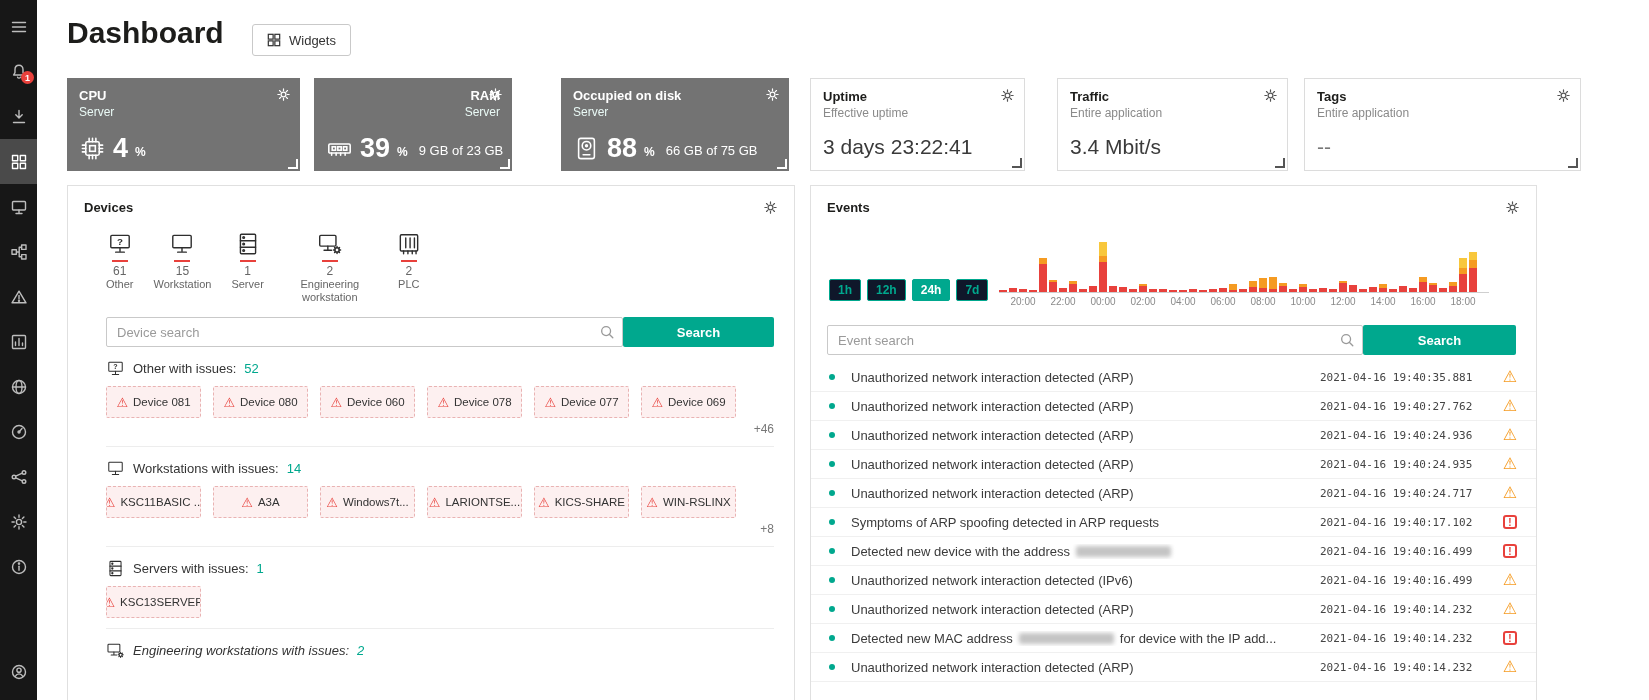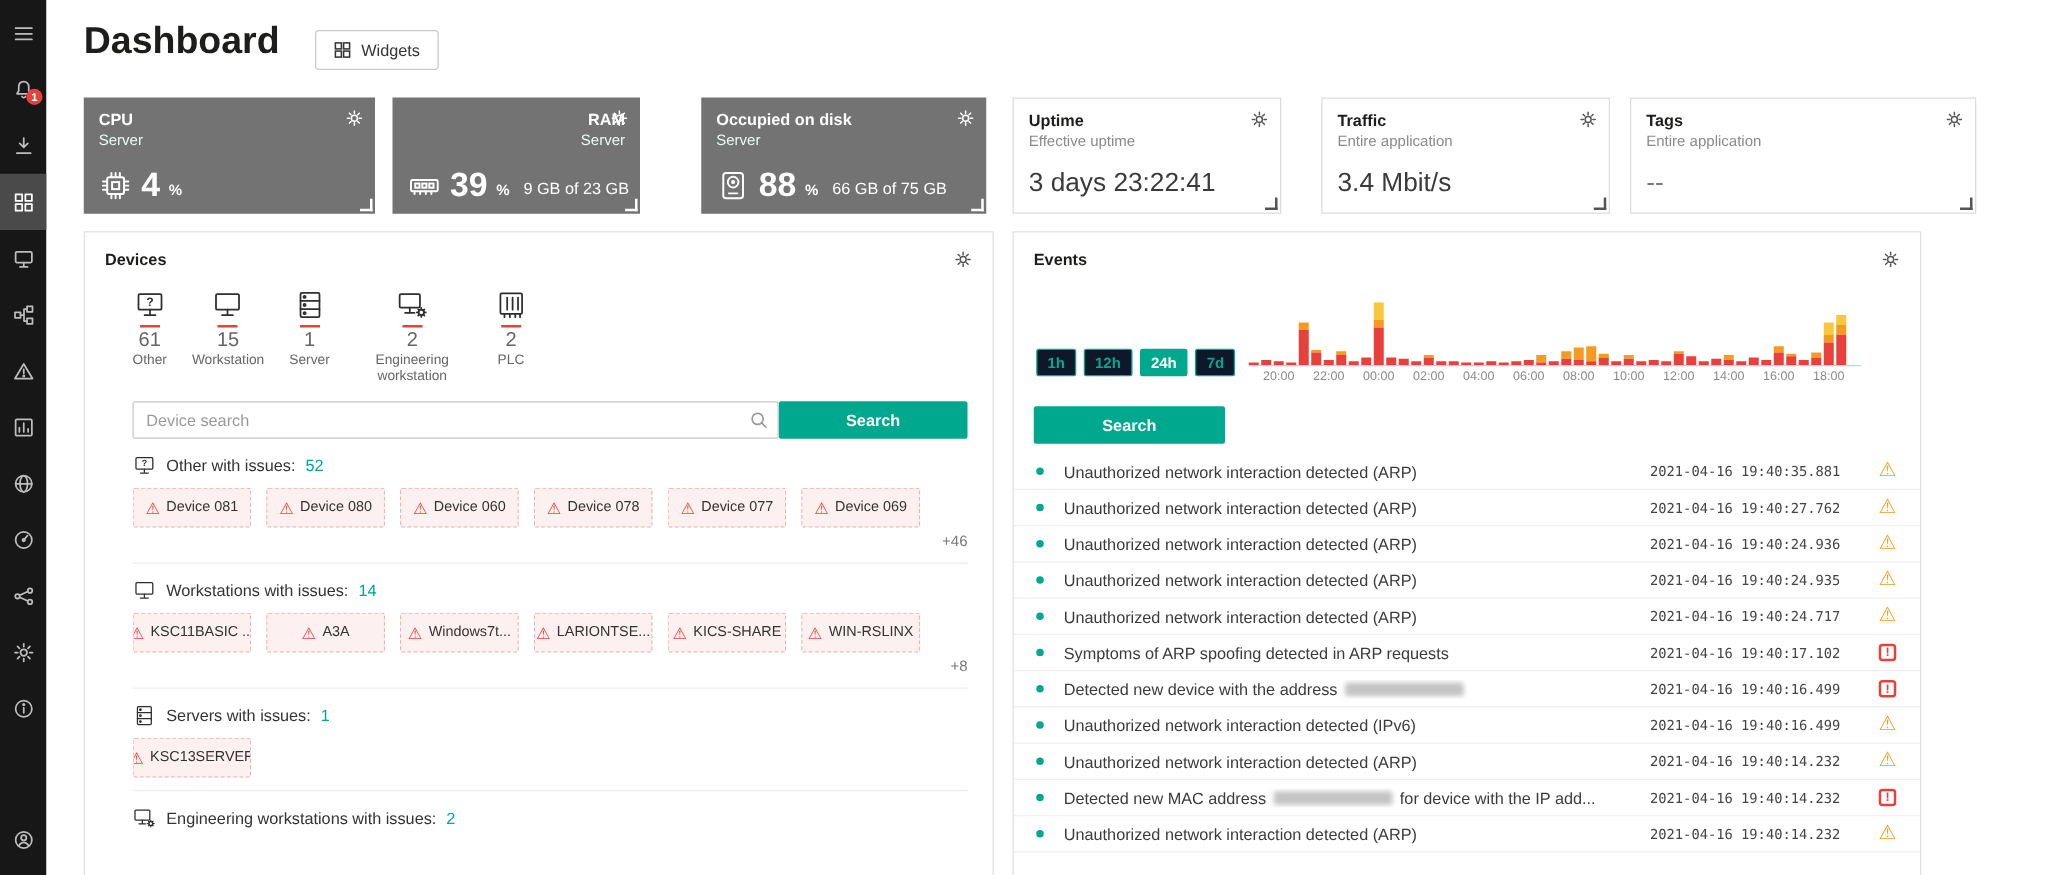--- a/index.html
+++ b/index.html
@@ -77,21 +77,21 @@
   .panel-gear { color:#555; cursor:pointer; }
   .panel-gear svg { width:15px; height:15px; stroke:currentColor; fill:none; stroke-width:1.6; stroke-linecap:round; }
 
   
   .types-row { display:flex; gap:20px; margin:16px 0 0 38px; }
   .type-item { display:flex; flex-direction:column; align-items:center; text-align:center;
     max-width:92px; font-size:11px; color:#666; cursor:pointer; }
   .type-item .t-icon svg { width:26px; height:26px; stroke:#2e2e2e; fill:none; stroke-width:1.3; stroke-linecap:round; }
   .type-item .t-icon svg text { stroke:none; fill:#2e2e2e; font-weight:bold; font-family:"Liberation Sans",sans-serif; }
   .redline { width:16px; height:2px; background:#e8413c; margin:3px 0 2px; }
-  .t-count { font-size:16px; color:#666; }
+  .t-count { font-size:12px; color:#666; }
   .t-label { font-size:11px; color:#666; line-height:1.15; }
 
   .search-row { display:flex; align-items:center; }
   #devices-panel .search-row { margin:14px 20px 0 38px; }
   #events-panel  .search-row { margin:8px 20px 0 16px; }
   .search-box { position:relative; flex:1; }
   .search-box input {
     width:100%; height:30px; border:1px solid #c9c9c9; border-radius:2px;
     padding:0 30px 0 10px; font-size:13px; color:#333; font-family:inherit; outline:none;
   }
@@ -100,21 +100,21 @@
   .mag svg { width:16px; height:16px; stroke:#9a9a9a; fill:none; stroke-width:1.5; stroke-linecap:round; }
   .btn-search {
     height:30px; background:#00a88e; color:#fff; border:none; border-radius:2px;
     font-size:13px; font-weight:700; cursor:pointer; font-family:inherit; flex:none;
   }
   #devices-panel .btn-search { width:151px; }
   #events-panel  .btn-search { width:153px; }
 
   .groups { margin:2px 20px 0 38px; }
   .group { margin-top:12px; padding-bottom:10px; border-bottom:1px solid #ededed; }
-  .group:last-child { border-bottom:none; }
+  .group:last-child { border-bottom:none;font-style:italic; }
   .group-head { display:flex; align-items:center; gap:8px; font-size:13px; color:#333; }
   .g-icon svg { width:19px; height:19px; stroke:#2e2e2e; fill:none; stroke-width:1.3; stroke-linecap:round; }
   .g-icon svg text { stroke:none; fill:#2e2e2e; font-weight:bold; }
   .group-count { color:#00a88e; cursor:pointer; }
   .chips { display:flex; gap:12px; margin-top:8px; }
   .chip {
     width:95px; height:32px; flex:none; display:flex; align-items:center; justify-content:center; gap:5px;
     background:#fdf0f0; border:1px dashed #e9b3b3; border-radius:2px;
     font-size:11.5px; color:#333; white-space:nowrap; overflow:hidden; cursor:pointer; padding:0 4px;
   }
@@ -776,20 +776,29 @@
             <span style="left: 304px;">10:00</span>
             <span style="left: 344px;">12:00</span>
             <span style="left: 384px;">14:00</span>
             <span style="left: 424px;">16:00</span>
             <span style="left: 464px;">18:00</span>
           </div>
       </div>
     </div>
 
     <div class="search-row">
+      <span class="search-box">
+        <input type="text" placeholder="Event search" style="">
+        <span class="mag">
+            <svg viewBox="0 0 18 18">
+              <circle cx="8" cy="8" r="5"></circle>
+              <path d="M11.6 11.6L15.5 15.5"></path>
+            </svg>
+          </span>
+      </span>
       <button class="btn-search">Search</button>
     </div>
 
     <div class="events-list">
         <div class="event-row">
           <span class="dot"></span>
           <span class="event-text">
             <span>Unauthorized network interaction detected (ARP)</span>
           </span>
           <span class="event-time">2021-04-16 19:40:35.881</span>

